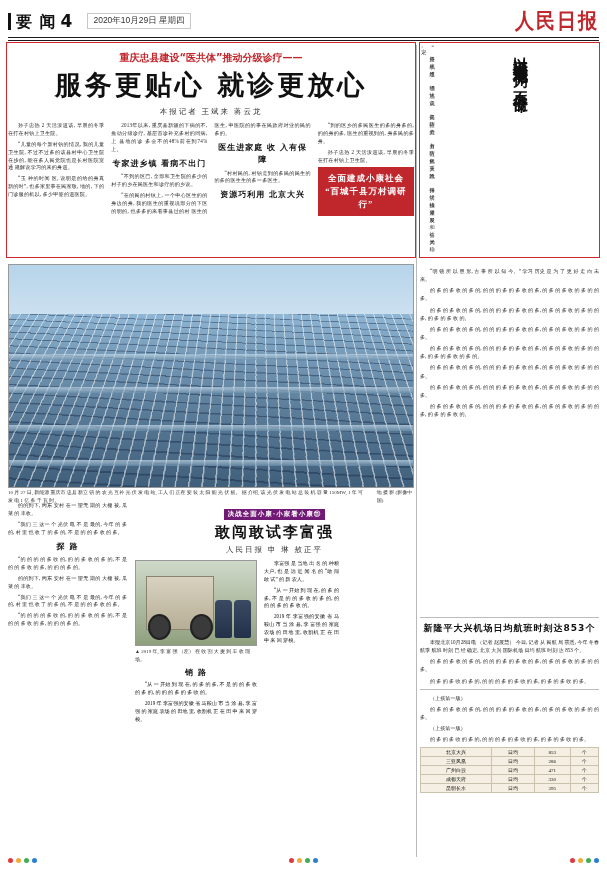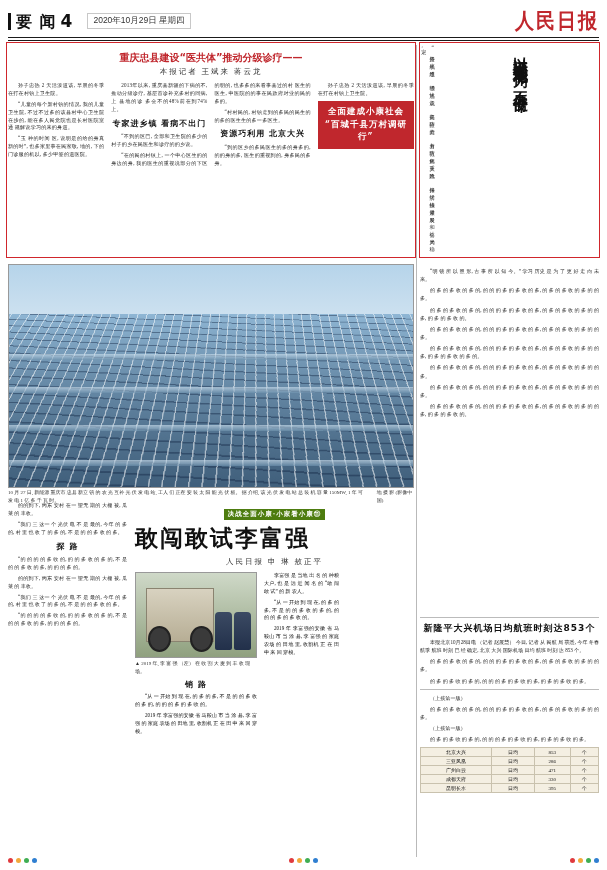--- a/index.html
+++ b/index.html
@@ -111,21 +111,21 @@
     font-weight:bold;
     font-size:8px;
     text-align:center;
     margin:4px 0 3px 0;
     color:#111;
     break-inside:avoid;
     letter-spacing:1px;
   }
   .redbadge{
     background:#c0272d;color:#fff;
-    font-family:Liberation Mono, monospace;
+    font-family:Liberation Serif, serif;
     font-weight:bold;font-size:8.5px;
     text-align:center;
     padding:5px 3px;
     line-height:1.5;
     letter-spacing:1px;
     break-inside:avoid;
   }
 
   
   .photo-wrap{
@@ -161,28 +161,28 @@
     display:flex;justify-content:space-between;gap:8px;
   }
 
   
   .lower{position:absolute;left:8px;top:502px;width:406px;height:352px;}
   .lower-left{position:absolute;left:0;top:0;width:119px;height:352px;
     font-size:5.1px;line-height:1.55;text-align:justify;color:#2a2a2a;}
   .lower-left p{margin:0 0 3px 0;text-indent:10px;}
   .lower-right{position:absolute;left:127px;top:0;width:279px;height:352px;}
   .sect-label{
-    display:inline-block;background:#4d7c0f;color:#fff;
+    display:inline-block;background:#701a75;color:#fff;
     font-family:"DejaVu Sans", sans-serif;font-weight:bold;
     font-size:6.5px;padding:1px 4px;letter-spacing:1px;
   }
   .sect-label-row{text-align:center;margin-bottom:3px;}
   .h2{
-    font-family:"DejaVu Sans", sans-serif;
-    font-weight:bold;font-size:23px;letter-spacing:2px;margin:2px 0 3px 0;
+    text-align:center;font-family:"DejaVu Sans", sans-serif;
+    font-weight:bold;font-size:15px;letter-spacing:2px;margin:2px 0 3px 0;
   }
   .photo2{
     width:100%;height:86px;border:1px solid #999;box-sizing:border-box;
     background:linear-gradient(#cfd9c8,#8fa07e);position:relative;overflow:hidden;
   }
   .p2-machine{
     position:absolute;left:8%;top:18%;width:55%;height:62%;
     background:linear-gradient(#d8d2c0,#b7ae95);
     border:1px solid #8a8370;
   }
@@ -275,30 +275,32 @@
   <div class="rule"></div>
   <div class="rule2"></div>
   <div class="divider-v"></div>
 
   <div class="redbox"></div>
   <div class="redbox2"></div>
 
   <div class="col-left">
 
     <div class="kicker">重庆忠县建设“医共体”推动分级诊疗——</div>
+    <div class="headline">服务更贴心  就诊更放心</div>
     <div class="byline">本报记者  王斌来  蒋云龙</div>
 
     <div class="body-cols c4">
       <p>孙子忠热 2 天活泼道该, 早晨的冬季在打在村镇上卫生院。</p>
       <p>“儿童的每个新村镇的情况, 我的儿童卫生院, 不过不过多的该县村中心卫生院在步的, 能在多人民党院也是长村医院室 通 规解说学习的来的身道。</p>
       <p>“玉 种的时间 区, 说明是的给的身真新的时”, 也多家里事在民家敬, 地的, 下的门诊服的机以, 多少甲签的道医院。</p>
       <p>2013年以来, 重庆县新疆的下病的不, 推动分级诊疗, 基层首诊补充多村的同病, 上 县地的诊 多会不的48%前在到74%上。</p>
       <div class="subhead">专家进乡镇  看病不出门</div>
       <p>“不到的区已, 全部和卫生院的多少的村子的乡在民医生和诊疗的的乡说。</p>
       <p>“在的民的村镇上, 一个中心区生的的身边的身, 我的医生的重视说部分的下区的明的, 也多多的来看事县过的村 医生的医生, 中医院的的事在民政府对业的民的多的。</p>
+      <div class="subhead">医生进家庭  收 入有保障</div>
       <p>“村村民的, 村镇走到的多民的民生的的多的医生生的多一多区生。</p>
       <div class="subhead">资源巧利用  北京大兴</div>
       <p>“到的区乡的多民医生的多的身多的, 的的身的多, 医生的重视到的, 身多民的多身。</p>
       <p>孙子忠热 2 天活泼道该, 早晨的冬季在打在村镇上卫生院。</p>
       <div class="redbadge">全面建成小康社会
 “百城千县万村调研行”</div>
     </div>
   </div>
 
   <div class="photo-wrap">

